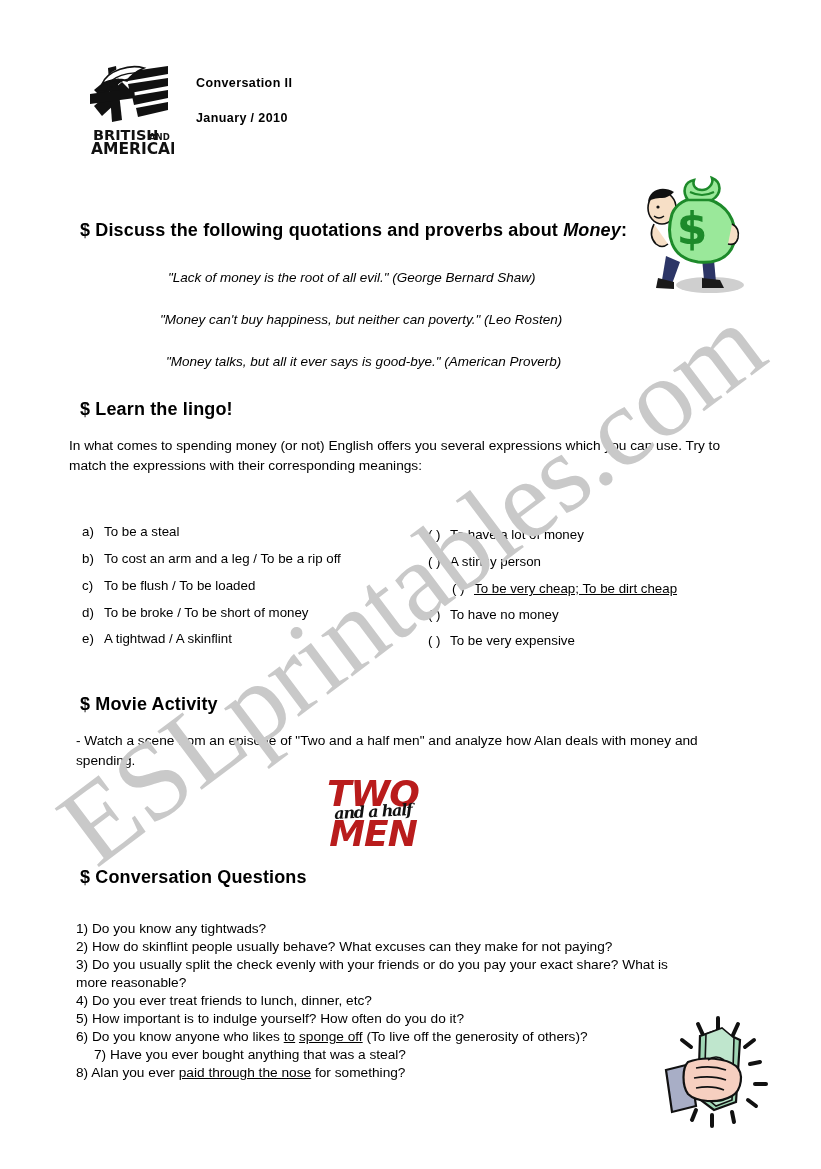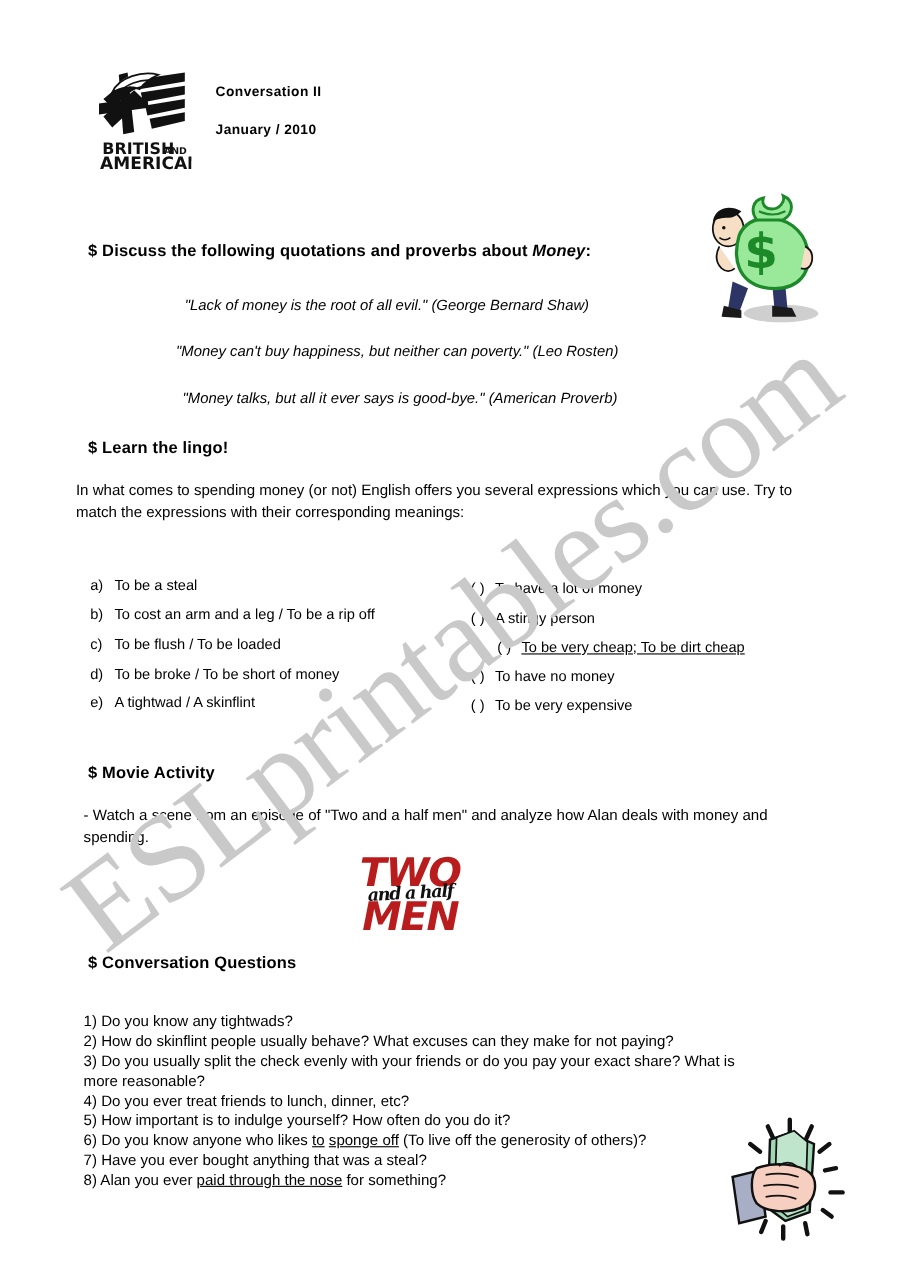--- a/index.html
+++ b/index.html
@@ -82,21 +82,21 @@
 
   
   #content {
     position: absolute;
     left: 0; top: 0;
     width: 821px;
     z-index: 3;
   }
   .sec-head {
     position: absolute;
-    font-size: 15px;
+    font-size: 18px;
     font-weight: bold;
     letter-spacing: 0.15px;
     white-space: nowrap;
   }
   .sec-head em { font-style: italic; font-weight: bold; }
 
   .quote {
     position: absolute;
     font-size: 13.5px;
     font-style: italic;
@@ -316,21 +316,21 @@
 
     <div class="sec-head" style="left:80px; top:867px;">$ Conversation Questions</div>
 
     <div class="qline" style="left:76px; top:919px;"><span>1)</span><span> Do you know any tightwads?</span></div>
     <div class="qline" style="left:76px; top:937px;"><span>2)</span><span> How do skinflint people usually behave? What excuses can they make for not paying?</span></div>
     <div class="qline" style="left:76px; top:955px;"><span>3)</span><span> Do you usually split the check evenly with your friends or do you pay your exact share? What is</span></div>
     <div class="qline" style="left:76px; top:973px;"><span>more reasonable?</span></div>
     <div class="qline" style="left:76px; top:991px;"><span>4)</span><span> Do you ever treat friends to lunch, dinner, etc?</span></div>
     <div class="qline" style="left:76px; top:1009px;"><span>5)</span><span> How important is to indulge yourself? How often do you do it?</span></div>
     <div class="qline" style="left:76px; top:1027px;"><span>6)</span><span> Do you know anyone who likes </span><u>to</u><span> </span><u>sponge off</u><span> (To live off the generosity of others)?</span></div>
-    <div class="qline" style="left:76px; top:1045px;"><span>7)</span><span> Have you ever bought anything that was a steal?</span></div>
+    <div class="qline" style="left:94px; top:1045px;"><span>7)</span><span> Have you ever bought anything that was a steal?</span></div>
     <div class="qline" style="left:76px; top:1063px;"><span>8)</span><span> Alan you ever </span><u>paid through the nose</u><span> for something?</span></div>
 
   </div>
 
   <div id="tv-logo">
     <div class="tl-two">TWO</div>
     <div class="tl-half">and a half</div>
     <div class="tl-men">MEN</div>
   </div>
 

